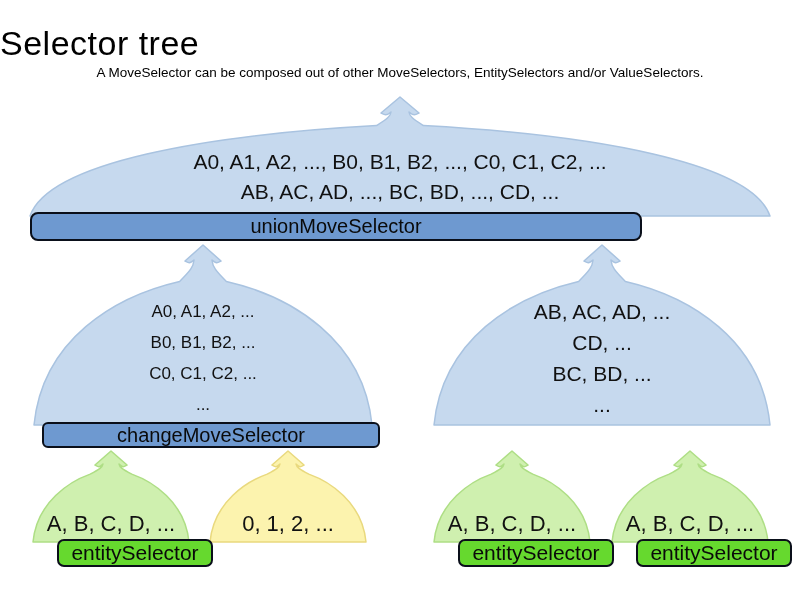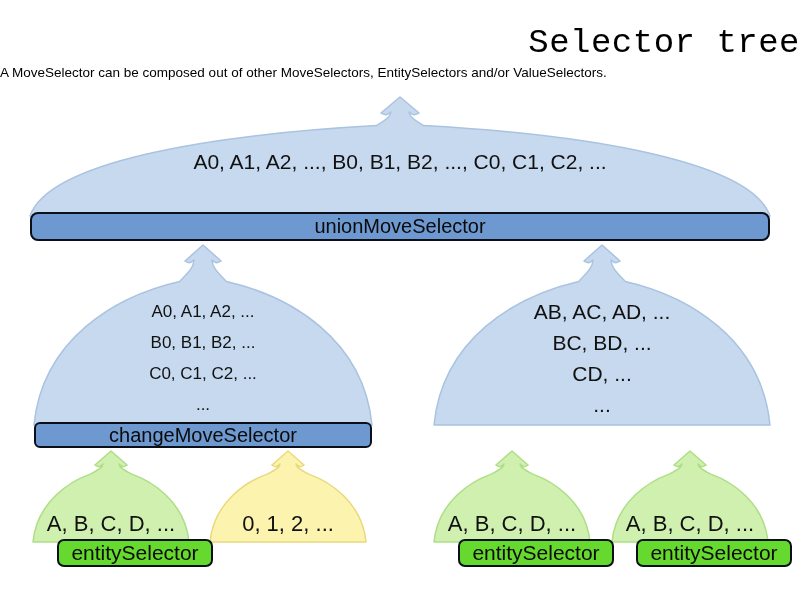--- a/index.html
+++ b/index.html
@@ -1,31 +1,31 @@
 <!DOCTYPE html>
 <html><head>
 <meta charset="utf-8">
 <style>
   html,body{margin:0;padding:0;background:#ffffff;}
   .stage{position:relative;width:800px;height:600px;background:#ffffff;overflow:hidden;
          font-family:"Liberation Sans","DejaVu Sans",sans-serif;color:#000;}
   #shapes{position:absolute;left:0;top:0;z-index:0;}
-  .title{position:absolute;left:0;top:24px;width:800px;text-align:right;
-         font-size:34px;letter-spacing:.5px;z-index:2;font-family:Liberation Mono, monospace;}
-  .subtitle{position:absolute;left:0;top:65px;width:800px;text-align:left;
+  .title{position:absolute;left:0;top:24px;width:800px;text-align:left;
+         font-size:34px;letter-spacing:.5px;z-index:2;}
+  .subtitle{position:absolute;left:0;top:65px;width:800px;text-align:center;
          font-size:13.5px;z-index:2;}
   .ftext{position:absolute;z-index:2;text-align:center;color:#111;}
   .union-lines{left:30px;top:147px;width:740px;font-size:21px;line-height:30px;}
   .change-lines{left:53px;top:296px;width:300px;font-size:17px;line-height:31px;}
   .swap-lines{left:452px;top:296px;width:300px;font-size:21px;line-height:31px;}
   .leaf-line{top:512px;width:160px;font-size:22px;line-height:24px;}
   .bar{position:absolute;z-index:3;box-sizing:border-box;border:2px solid #0a0f1a;
        display:flex;align-items:center;justify-content:center;color:#0a0a0a;}
-  .bar-union{left:30px;top:212px;width:740px;height:29px;border-radius:8px;font-size:20px;}
-  .bar-mid{top:422px;height:26px;border-radius:6px;font-size:20px;}
+  .bar-union{left:30px;top:212px;width:612px;height:29px;border-radius:8px;font-size:20px;}
+  .bar-mid{top:422px;height:26px;border-radius:6px;font-size:20px;margin-left:8px;}
   .bar-change{left:34px;width:338px;}
   .bar-swap{left:434px;width:336px;}
   .bar-leaf{top:539px;width:156px;height:28px;border-radius:7px;font-size:21px;margin-left:24px;}
 </style>
 </head>
 <body>
 
 <div class="stage">
 
   <svg id="shapes" width="800" height="600" viewBox="0 0 800 600">
@@ -36,35 +36,36 @@
       <path d="M 210 542 C 213.9 501.44 247.44 481.16 267.2 474.14 C 276.8 469.07 279.6 467.12 280 464 C 276 468 275.2 467 272 465 L 288 451 L 304 465 C 300.8 467 300 468 296 464 C 296.4 467.12 299.2 469.07 308.8 474.14 C 328.56 481.16 362.1 501.44 366 542 Z" fill="#fcf3ae" stroke="#e9d97e" stroke-width="1.5" stroke-linejoin="round"></path>
       <path d="M 434 542 C 437.9 501.44 471.44 481.16 491.2 474.14 C 500.8 469.07 503.6 467.12 504 464 C 500 468 499.2 467 496 465 L 512 451 L 528 465 C 524.8 467 524 468 520 464 C 520.4 467.12 523.2 469.07 532.8 474.14 C 552.56 481.16 586.1 501.44 590 542 Z" fill="#cff0af" stroke="#aede85" stroke-width="1.5" stroke-linejoin="round"></path>
       <path d="M 612 542 C 615.9 501.44 649.44 481.16 669.2 474.14 C 678.8 469.07 681.6 467.12 682 464 C 678 468 677.2 467 674 465 L 690 451 L 706 465 C 702.8 467 702 468 698 464 C 698.4 467.12 701.2 469.07 710.8 474.14 C 730.56 481.16 764.1 501.44 768 542 Z" fill="#cff0af" stroke="#aede85" stroke-width="1.5" stroke-linejoin="round"></path>
     </svg>
 
   <div class="title">Selector tree</div>
   <div class="subtitle">A MoveSelector can be composed out of other MoveSelectors, EntitySelectors and/or ValueSelectors.</div>
 
   <div class="ftext union-lines">
     <div>A0, A1, A2, ..., B0, B1, B2, ..., C0, C1, C2, ...</div>
+    <div>AB, AC, AD, ..., BC, BD, ..., CD, ...</div>
   </div>
   <div class="bar bar-union" style="background: rgb(110, 153, 208);">unionMoveSelector</div>
 
   <div class="ftext change-lines">
     <div>A0, A1, A2, ...</div>
     <div>B0, B1, B2, ...</div>
     <div>C0, C1, C2, ...</div>
     <div>...</div>
   </div>
   <div class="bar bar-mid bar-change" style="background: rgb(110, 153, 208);">changeMoveSelector</div>
 
   <div class="ftext swap-lines">
     <div>AB, AC, AD, ...</div>
+    <div>CD, ...</div>
     <div>BC, BD, ...</div>
-    <div>CD, ...</div>
     <div>...</div>
   </div>
 
   <div class="ftext leaf-line" style="left:31px;">A, B, C, D, ...</div>
   <div class="ftext leaf-line" style="left:208px;">0, 1, 2, ...</div>
   <div class="ftext leaf-line" style="left:432px;">A, B, C, D, ...</div>
   <div class="ftext leaf-line" style="left:610px;">A, B, C, D, ...</div>
 
   <div class="bar bar-leaf" style="left: 33px; background: rgb(102, 217, 46);">entitySelector</div>
   <div class="bar bar-leaf" style="left: 434px; background: rgb(102, 217, 46);">entitySelector</div>

